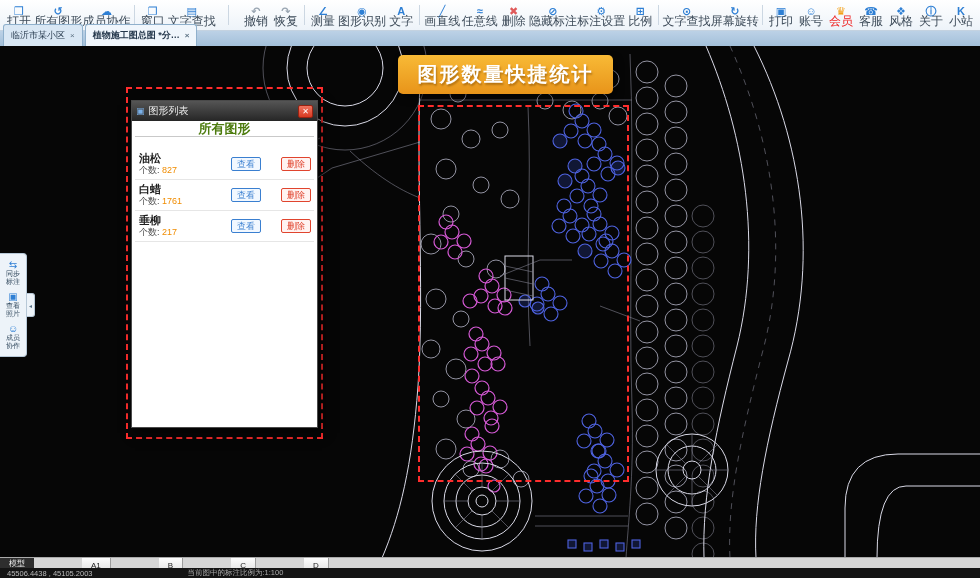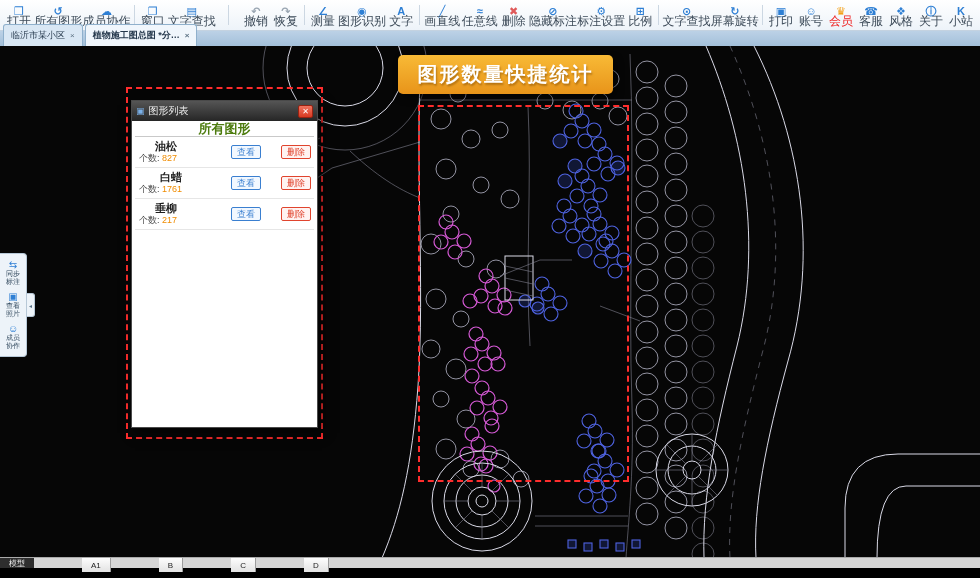--- a/index.html
+++ b/index.html
@@ -65,21 +65,21 @@
   .dialog { position:absolute; left:131px; top:54px; width:187px; height:328px; background:#fff;
             border:1px solid #4a4a4a; box-shadow:4px 5px 12px rgba(0,0,0,.65);
             display:flex; flex-direction:column; z-index:7; }
   .dlg-title { height:20px; flex:none; background:linear-gradient(#555,#262626); display:flex; align-items:center; padding:0 4px; gap:4px; }
   .dlg-title .ico { color:#7ab0e8; font-size:9px; }
   .dlg-title .txt { color:#eee; font-size:10px; flex:1; }
   .dlg-close { width:15px; height:13px; background:linear-gradient(#f1745f,#d63a22); border:1px solid #992211;
                border-radius:2px; color:#fff; font-size:8px; line-height:11px; text-align:center; cursor:pointer; }
   .dlg-header { height:16px; flex:none; display:flex; align-items:center; justify-content:center;
                 font-size:13px; font-weight:bold; color:#4d7c0f; border-bottom:1px solid #c9c9c9; margin:0 3px; }
-  .dlg-list { flex:1; margin:0 3px; overflow:hidden;text-align:right; }
+  .dlg-list { flex:1; margin:12px 3px; overflow:hidden; }
   .row { border-bottom:1px solid #e6e6e6; padding:3px 3px 3px 4px; display:flex; align-items:center; justify-content:space-between; cursor:pointer; }
   .row-main .name { font-size:11px; font-weight:bold; color:#1e1e1e; line-height:13px; }
   .row-main .cnt { font-size:9px; color:#444; line-height:11px; }
   .row-main .cnt b { color:#f08c00; font-weight:normal; }
   .row-btns { display:flex; gap:20px; }
   .btn-view { font-size:9px; color:#3a7fd0; border:1px solid #3a7fd0; background:#f2f8ff;
               padding:0 5px; height:14px; line-height:12px; border-radius:2px; cursor:pointer; }
   .btn-del  { font-size:9px; color:#e0442e; border:1px solid #e0442e; background:#fff3f1;
               padding:0 5px; height:14px; line-height:12px; border-radius:2px; cursor:pointer; }
   .dlg-hint { flex:none; border-top:1px solid #b9b9b9; margin:0 3px 3px; padding:3px 4px;
@@ -437,14 +437,18 @@
   </div>
 
   <div class="sheetbar">
     <div class="model-tab">模型</div>
     <div class="sheet">A1</div>
     <div class="sheet">B</div>
     <div class="sheet">C</div>
     <div class="sheet">D</div>
   </div>
 
+  <div class="statusbar">
+    <span>45506.4438 , 45105.2003</span>
+    <span class="center">当前图中的标注比例为:1:100</span>
+  </div>
 
 </div>
 
 </body></html>

